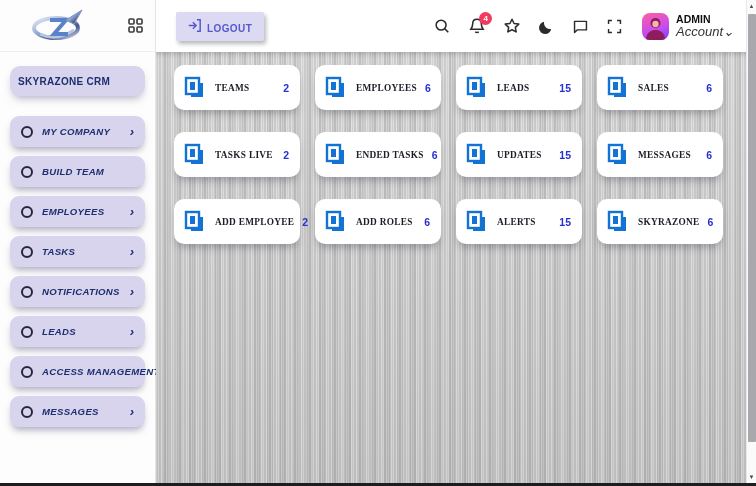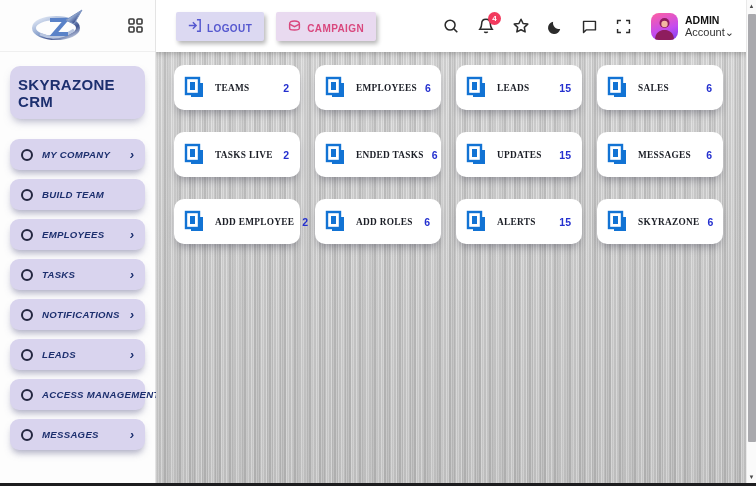--- a/index.html
+++ b/index.html
@@ -8,21 +8,21 @@
 
   .app { display:flex; width:756px; height:483px; }
 
   
   .sidebar { width:156px; background:#fdfdfd; border-right:1px solid #e4e4e4; display:flex; flex-direction:column; }
   .logo-row { height:52px; display:flex; align-items:center; padding:0 12px 0 26px; border-bottom:1px solid #efefef; }
   .logo-row svg { display:block; }
   .grid-btn { margin-left:auto; cursor:pointer; display:flex; }
   .brand-card { margin:14px 10px 6px 10px; background:#d9d4ee; border-radius:10px; padding:10px 8px 9px 8px;
                 box-shadow:0 5px 8px -3px rgba(110,110,150,.55); }
-  .brand-title { font-size:15px; font-weight:bold; color:#1c2f6e; letter-spacing:.3px; }
+  .brand-title { font-size:10px; font-weight:bold; color:#1c2f6e; letter-spacing:.3px; }
   .brand-tag { font-size:7.5px; font-weight:bold; color:#3a3f55; letter-spacing:.6px; margin-top:3px; }
   .nav { margin-top:14px; display:flex; flex-direction:column; gap:9px; padding:0 10px; }
   .pill { height:31px; background:#d9d4ee; border-radius:9px; display:flex; align-items:center; gap:9px;
           padding:0 11px; cursor:pointer; box-shadow:0 5px 7px -2px rgba(105,105,145,.55);font-style:italic; }
   .ring { width:12px; height:12px; border:2px solid #23263f; border-radius:50%; flex:none; }
   .pill-label { font-size:9.6px; font-weight:bold; color:#1c2f6e; letter-spacing:.3px; white-space:nowrap; }
   .pill-chev { margin-left:auto; font-size:13px; font-weight:bold; color:#1c2f6e; line-height:1; }
 
   
   .main { flex:1; display:flex; flex-direction:column; position:relative; }
@@ -33,21 +33,21 @@
   .tbtn-logout { background:#dcd9f2; color:#5558cf; margin-right:12px; }
   .tbtn-campaign { background:#e9daf0; color:#d9487e; }
   .top-right { margin-left:auto; display:flex; align-items:center; gap:17px; }
   .tic { position:relative; display:flex; cursor:pointer; }
   .badge { position:absolute; top:-5px; right:-6px; min-width:13px; height:13px; background:#f23a5e; color:#fff;
            font-size:8px; font-weight:bold; border-radius:50%; display:flex; align-items:center; justify-content:center; }
   .account { display:flex; align-items:center; gap:7px; cursor:pointer; margin-left:2px; }
   .avatar { width:27px; height:27px; border-radius:8px; background:linear-gradient(160deg,#ff5fa0 0%,#c44cf0 60%,#7a3ff0 100%);
             position:relative; overflow:hidden; flex:none; }
   .acct-name { font-size:10.5px; font-weight:bold; color:#111; line-height:1.2; }
-  .acct-sub { font-size:11px; color:#333; line-height:1.1; }
+  .acct-sub { font-size:13px; color:#333; line-height:1.1;font-style:italic; }
 
   .content { flex:1; padding:13px 10px 0 18px; position:relative;
     background:
       repeating-linear-gradient(90deg, rgba(255,255,255,.16) 0 1px, rgba(0,0,0,.05) 1px 2px,
         rgba(255,255,255,.05) 2px 3px, rgba(0,0,0,.08) 3px 5px),
       repeating-linear-gradient(90deg, rgba(255,255,255,.10) 0 7px, rgba(0,0,0,.05) 7px 13px),
       linear-gradient(180deg,#dadada 0%,#d2d2d2 40%,#c7c7c7 100%);
     box-shadow: inset 0 4px 6px -3px rgba(0,0,0,.25); }
   .cards { display:grid; grid-template-columns:repeat(4,126px); column-gap:15px; row-gap:22px; }
   .card { height:45px; background:#fff; border-radius:10px; display:flex; align-items:center; gap:8px;
@@ -151,29 +151,20 @@
     <header class="topbar">
       <button class="tbtn tbtn-logout">
         <span>
           <svg width="13" height="13" viewBox="0 0 16 16" fill="none" stroke="#5558cf" stroke-width="1.8">
             <path d="M1 8 h8 M6 4 l4 4 -4 4"></path>
               <path d="M11 1 h4 v14 h-4"></path>
           </svg>
         </span>
         <span>LOGOUT</span>
       </button>
-      <button class="tbtn tbtn-campaign">
-        <span>
-          <svg width="13" height="13" viewBox="0 0 16 16" fill="none" stroke="#d9487e" stroke-width="1.8">
-            <path d="M2 6 C2 3.5 4 2.5 8 2.5 C12 2.5 14 3.5 14 6 V11 C14 13 13 13.5 8 13.5 C3 13.5 2 13 2 11 Z"></path>
-            <path d="M2.5 6.5 L8 9.5 L13.5 6.5"></path>
-          </svg>
-        </span>
-        <span>CAMPAIGN</span>
-      </button>
 
       <div class="top-right">
         <span class="tic">
           <svg width="18" height="18" viewBox="0 0 20 20" fill="none" stroke="#2b2b2b" stroke-width="1.7">
             <circle cx="9" cy="9" r="5.5"></circle>
               <path d="M13.2 13.2 L17 17"></path>
           </svg>
         </span>
         <span class="tic">
           <svg width="18" height="18" viewBox="0 0 20 20" fill="none" stroke="#2b2b2b" stroke-width="1.7">

